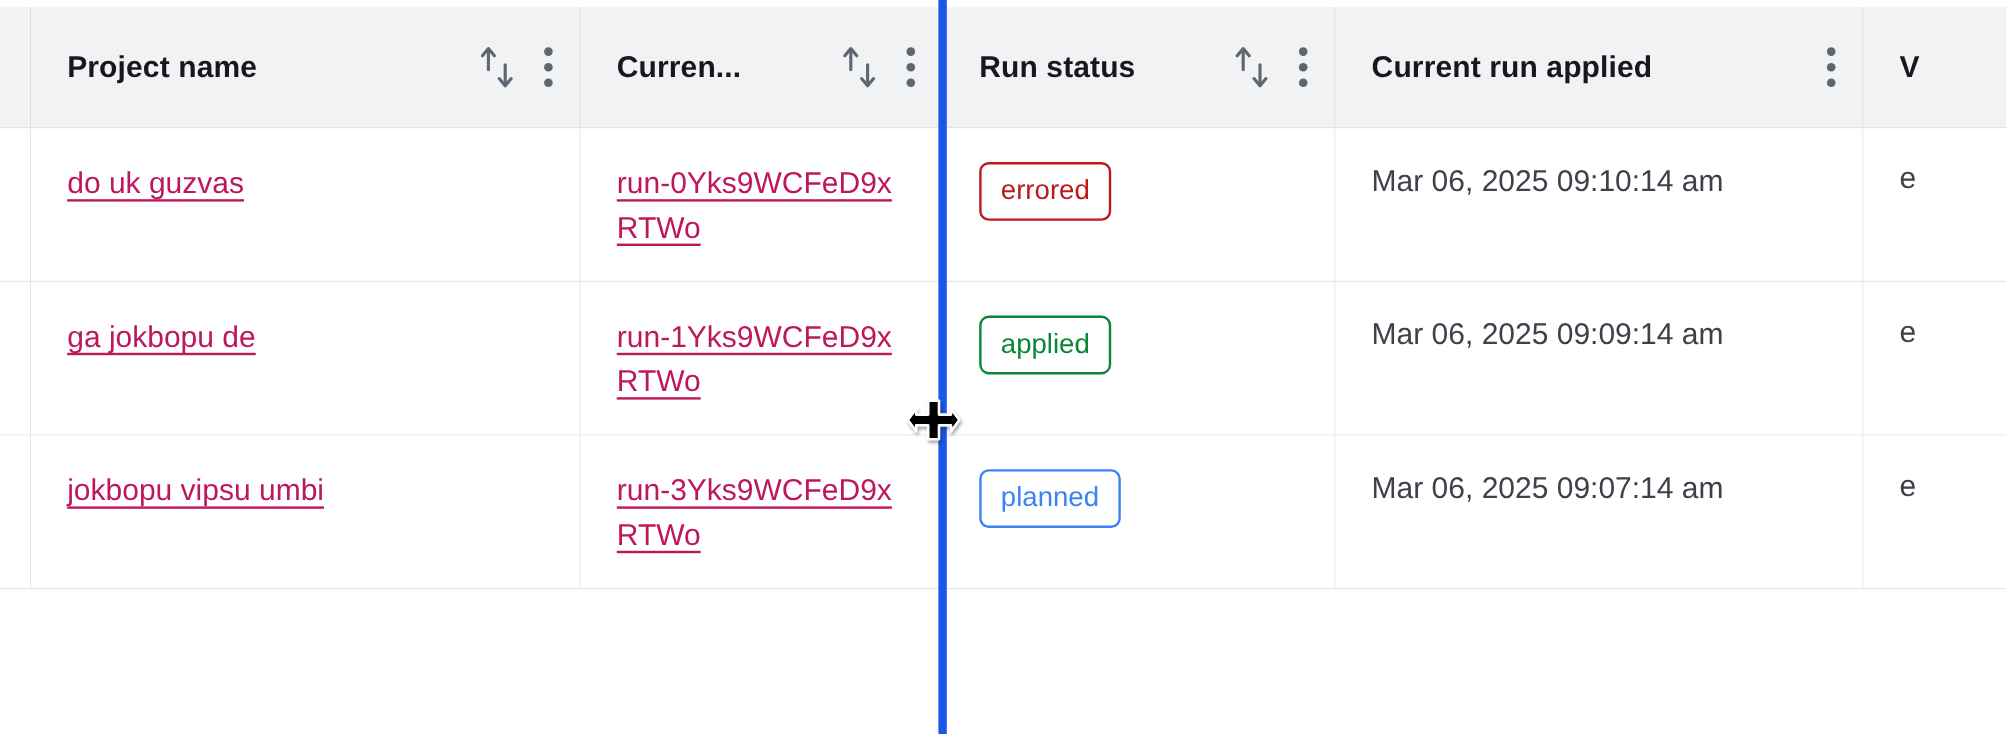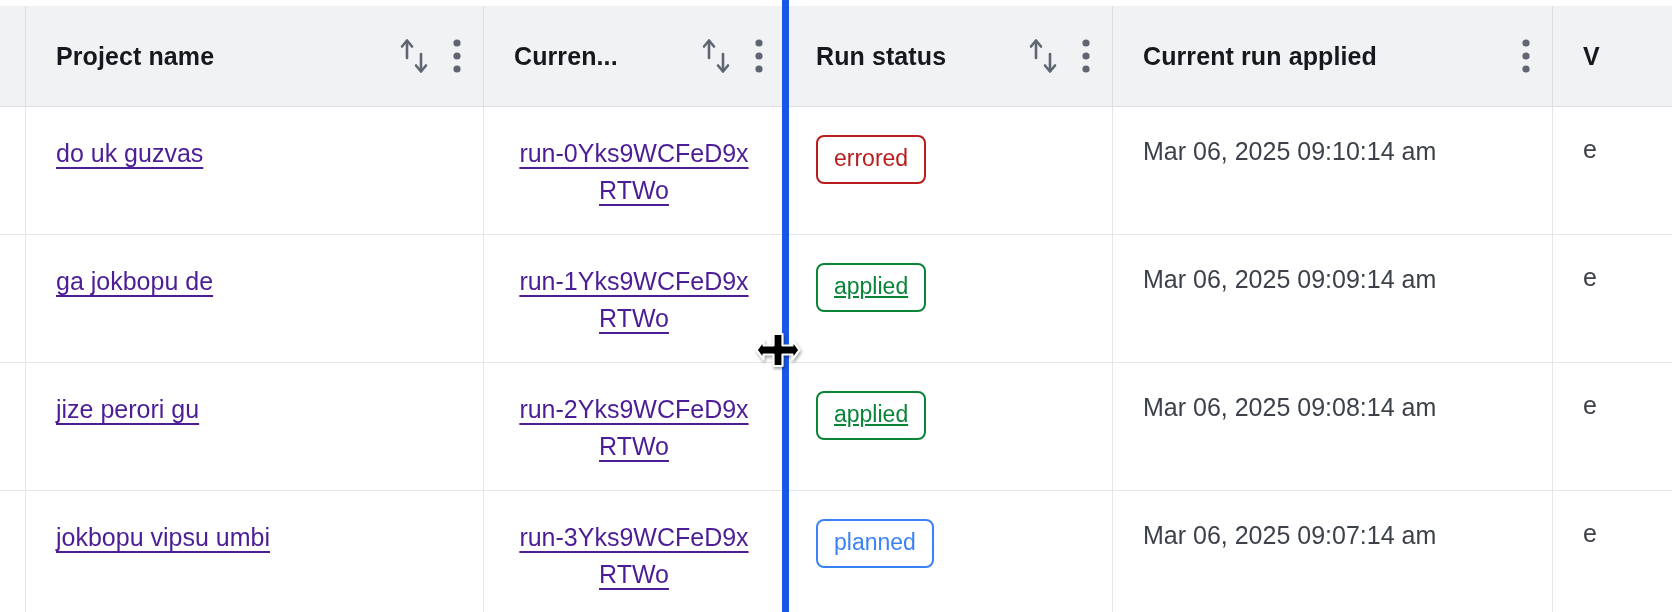--- a/index.html
+++ b/index.html
@@ -78,31 +78,31 @@
     border-right: 1px solid #e4e6ea;
     vertical-align: top;
     padding: 28px 22px 0 30px;
     height: 128px;
     overflow: hidden;
   }
   .bcell.gutter { padding: 0; }
   .bcell.noright { border-right: none; }
 
   .link {
-    color: #4c1d95;
+    color: #be185d;
     font-size: 25px;
     text-decoration: underline;
     text-underline-offset: 5px;
     text-decoration-thickness: 2px;
     cursor: pointer;
     line-height: 1.46;
     display: inline;
     word-break: break-all;
   }
-  .link.wrapid { max-width: 240px; display: inline-block; text-align: center; }
+  .link.wrapid { max-width: 240px; display: inline-block; }
 
   .date {
     font-size: 25px;
     color: #3d414a;
     white-space: nowrap;
     line-height: 1.3;
     margin-top: 32px;
   }
   .clip {
     font-size: 25px;
@@ -115,21 +115,21 @@
     display: inline-block;
     font-size: 23px;
     line-height: 1;
     padding: 10px 16px 12px;
     border-radius: 8px;
     border: 2px solid currentColor;
     background: #fff;
     white-space: nowrap;
   }
   .badge-errored { color: #b91c1c; }
-  .badge-applied { color: #0a8537; text-decoration: underline; }
+  .badge-applied { color: #0a8537; }
   .badge-planned { color: #3b82f6; }
 
   
   #resize-line {
     position: absolute;
     top: 0;
     width: 7px;
     background: #1a56e8;
     z-index: 40;
     cursor: col-resize;
@@ -260,28 +260,20 @@
         <tr class="brow">
           <td class="bcell gutter"></td>
           <td class="bcell"><span class="link">ga jokbopu de</span></td>
           <td class="bcell"><span class="link wrapid">run-1Yks9WCFeD9xRTWo</span></td>
           <td class="bcell"><span class="badge badge-applied">applied</span></td>
           <td class="bcell"><span class="date">Mar 06, 2025 09:09:14 am</span></td>
           <td class="bcell noright"><span class="clip">e</span></td>
         </tr>
         <tr class="brow">
           <td class="bcell gutter"></td>
-          <td class="bcell"><span class="link">jize perori gu</span></td>
-          <td class="bcell"><span class="link wrapid">run-2Yks9WCFeD9xRTWo</span></td>
-          <td class="bcell"><span class="badge badge-applied">applied</span></td>
-          <td class="bcell"><span class="date">Mar 06, 2025 09:08:14 am</span></td>
-          <td class="bcell noright"><span class="clip">e</span></td>
-        </tr>
-        <tr class="brow">
-          <td class="bcell gutter"></td>
           <td class="bcell"><span class="link">jokbopu vipsu umbi</span></td>
           <td class="bcell"><span class="link wrapid">run-3Yks9WCFeD9xRTWo</span></td>
           <td class="bcell"><span class="badge badge-planned">planned</span></td>
           <td class="bcell"><span class="date">Mar 06, 2025 09:07:14 am</span></td>
           <td class="bcell noright"><span class="clip">e</span></td>
         </tr>
       </tbody>
   </table>
 
   <div id="resize-line" style="left: 782px; background: rgb(26, 86, 232); height: 612px;"></div>

